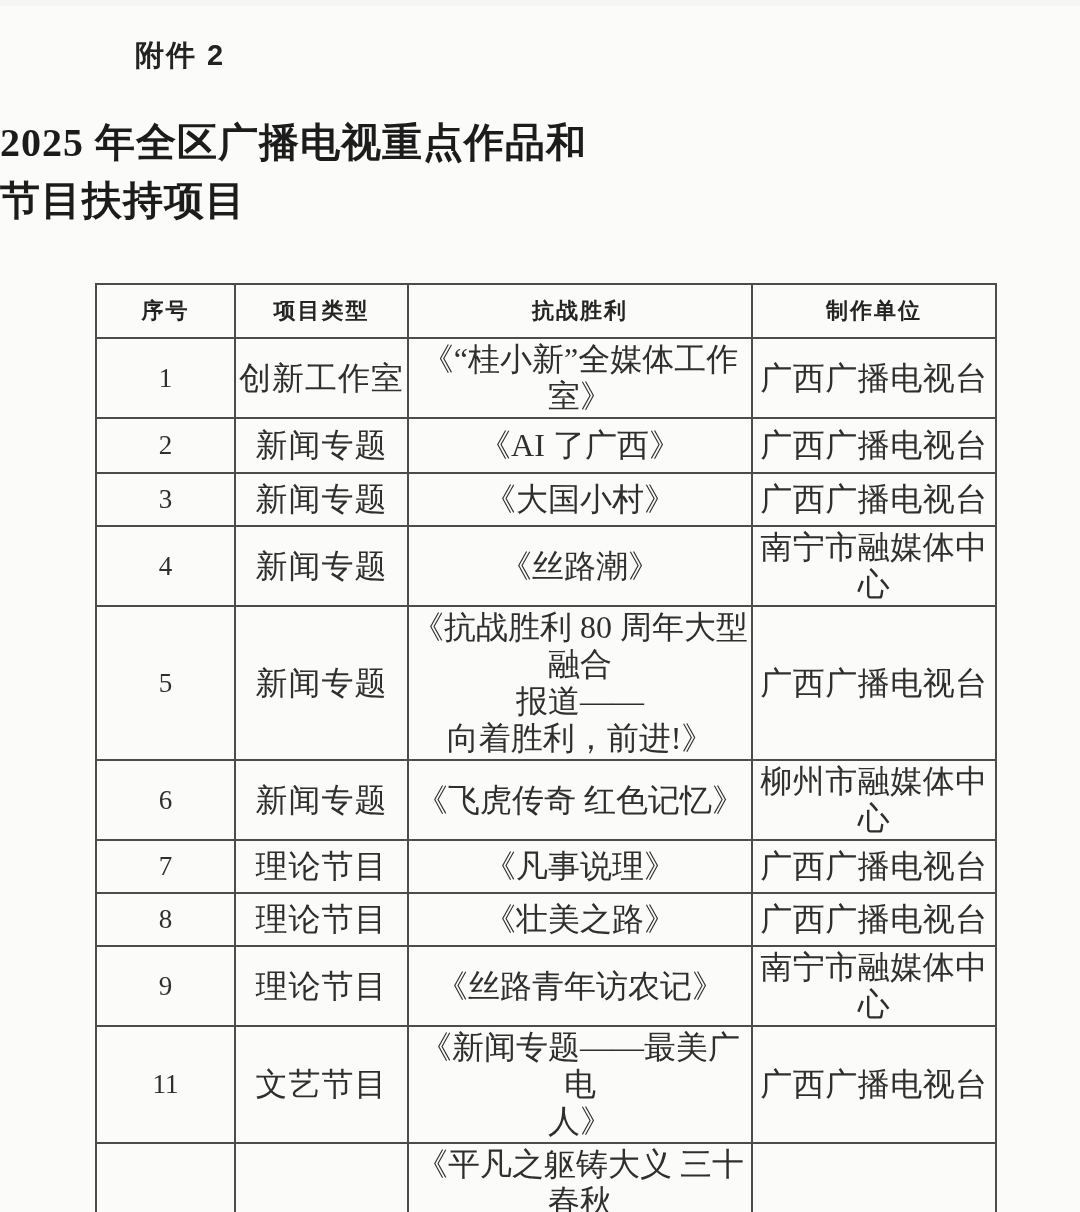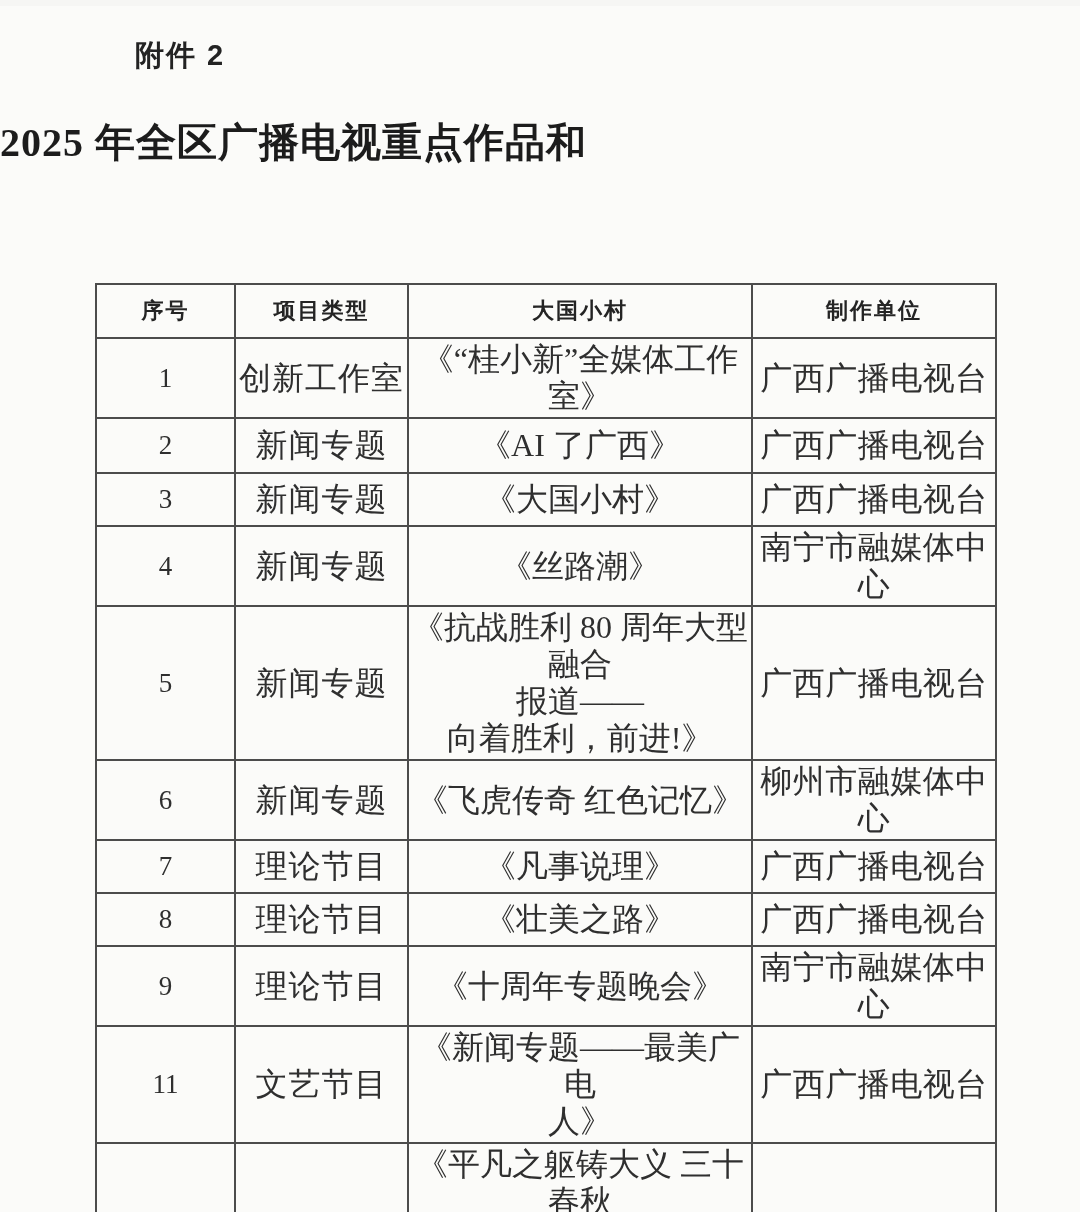--- a/index.html
+++ b/index.html
@@ -88,34 +88,35 @@
 </style>
 </head>
 <body>
 
 <div class="page">
 
   <div class="attachment-label">附件 2</div>
 
   <h1 class="doc-title">
     <span class="title-line">2025 年全区广播电视重点作品和</span>
+    <span class="title-line">节目扶持项目</span>
   </h1>
 
   <table class="projects">
     <colgroup>
       <col style="width:139px">
       <col style="width:173px">
       <col style="width:344px">
       <col style="width:244px">
     </colgroup>
     <thead>
       <tr style="height:54px">
         <th>序号</th>
         <th>项目类型</th>
-        <th>大国小村</th>
+        <th>抗战胜利</th>
         <th>制作单位</th>
       </tr>
     </thead>
     <tbody>
       <tr style="height:54px">
         <td class="cell-no">1</td>
         <td class="cell-type">创新工作室</td>
         <td class="cell-name">《“桂小新”全媒体工作室》</td>
         <td class="cell-unit">广西广播电视台</td>
       </tr>
@@ -159,21 +160,21 @@
       </tr>
       <tr style="height:53px">
         <td class="cell-no">8</td>
         <td class="cell-type">理论节目</td>
         <td class="cell-name">《壮美之路》</td>
         <td class="cell-unit">广西广播电视台</td>
       </tr>
       <tr style="height:53px">
         <td class="cell-no">9</td>
         <td class="cell-type">理论节目</td>
-        <td class="cell-name">《十周年专题晚会》</td>
+        <td class="cell-name">《丝路青年访农记》</td>
         <td class="cell-unit">南宁市融媒体中心</td>
       </tr>
       <tr style="height:70px">
         <td class="cell-no">11</td>
         <td class="cell-type">文艺节目</td>
         <td class="cell-name">《新闻专题——最美广电
 人》</td>
         <td class="cell-unit">广西广播电视台</td>
       </tr>
       <tr style="height:186px">

